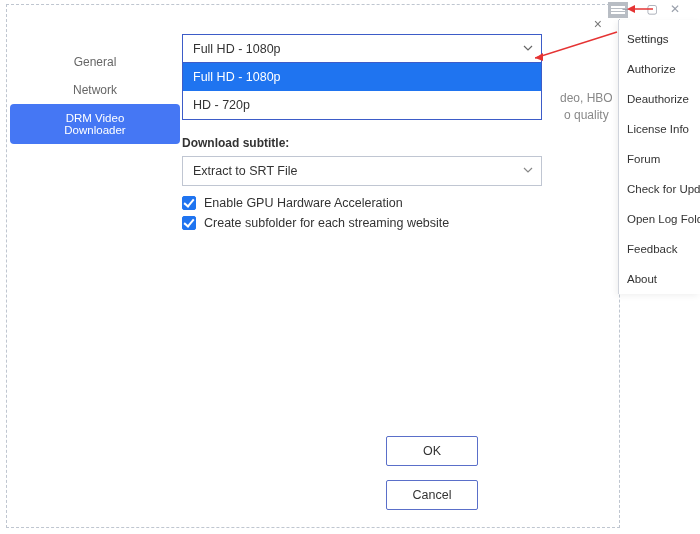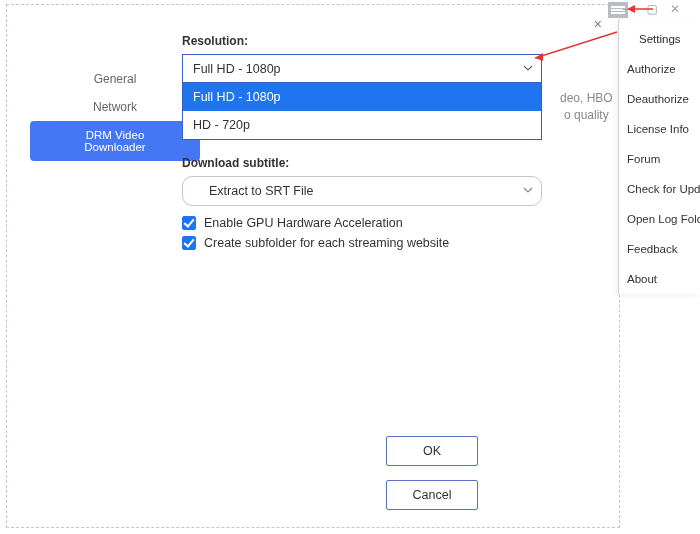--- a/index.html
+++ b/index.html
@@ -5,52 +5,52 @@
   * { box-sizing: border-box; margin: 0; padding: 0; font-family: "Segoe UI", Arial, sans-serif; }
   body { width: 700px; height: 534px; background: #fff; position: relative; overflow: hidden; }
 
   
   .canvas-border { position: absolute; left: 6px; top: 4px; right: 80px; bottom: 6px; border: 1px dashed #bfc6d0; }
 
   
   .dialog { position: absolute; left: 6px; top: 4px; width: 614px; height: 524px; }
   .close-x { position: absolute; right: 18px; top: 12px; font-size: 14px; color: #777; cursor: pointer; }
 
-  .sidebar { position: absolute; left: 24px; top: 44px; width: 170px; margin-top: 17px; }
+  .sidebar { position: absolute; left: 4px; top: 44px; width: 170px; }
   .side-item { font-size: 12px; color: #666; padding: 7px 10px; display:block; text-align:center; cursor: pointer; }
   .side-item.active { background: #4577f4; color: #fff; border-radius: 4px; font-size: 11.5px; padding: 8px 26px; }
 
   .content { position: absolute; left: 176px; top: 30px; width: 380px; }
 
   .lbl { font-size: 12px; font-weight: 600; color: #333; margin-bottom: 6px; display:block; }
 
   .select { position: relative; border: 1.5px solid #3d5cc8; width: 360px; height: 29px; background: #fff; display:flex; align-items:center; padding: 0 10px; font-size: 12.5px; color: #333; cursor:pointer; }
   .select .caret { position:absolute; right:8px; top:50%; transform:translateY(-50%); }
   .dropdown { border: 1.5px solid #3d5cc8; border-top:0; width: 360px; background:#fff; }
   .dd-item { font-size: 12.5px; padding: 7px 10px; color:#333; cursor:pointer; }
   .dd-item.sel { background: #1f74f0; color:#fff; }
 
-  .select2 { position: relative; border: 1px solid #c0c6d2; width: 360px; height: 30px; background:#fff; display:flex; align-items:center; padding:0 26px; font-size: 12.5px; color:#333; border-radius:10px; cursor:pointer; }
+  .select2 { position: relative; border: 1px solid #c0c6d2; width: 360px; height: 30px; background:#fff; display:flex; align-items:center; padding:0 10px; font-size: 12.5px; color:#333; border-radius:0; cursor:pointer; }
   .select2 .caret { position:absolute; right:8px; top:50%; transform:translateY(-50%); }
 
   .checkrow { display:flex; align-items:flex-end; gap:8px; margin-top:10px; font-size:12.5px; color:#333; }
   .chk { width:14px; height:14px; border:1.5px solid #1f74f0; border-radius:2px; background:#1f74f0; position:relative; cursor:pointer; }
   .chk::after { content:""; position:absolute; left:3px; top:0px; width:4px; height:8px; border:2px solid #fff; border-top:0; border-left:0; transform:rotate(40deg); }
 
   .btnbar { position:absolute; left: 380px; bottom: 18px; display:flex; gap:14px;flex-direction:column; }
   .btn { width: 92px; height: 30px; border:1px solid #5a6fc9; background:#fff; color:#333; font-size:12.5px; border-radius:2px; display:flex; align-items:center; justify-content:center; cursor:pointer; }
 
   
   .hamb { position:absolute; right:72px; top:2px; width:20px; height:16px; background:#b8bdc4; display:flex; flex-direction:column; justify-content:space-around; padding:3px 3px; cursor:pointer; }
   .hamb span { display:block; height:2px; background:#fff; }
   .winctl { position:absolute; right:20px; top:2px; display:flex; gap:12px; color:#9aa0ab; font-size:12px; }
 
   .menu { position:absolute; right:0; top:20px; width:82px; background:#fff; border-left:1px solid #d0d4dc; box-shadow: -2px 2px 6px rgba(0,0,0,0.06); padding-top:4px; }
   .menu-item { font-size:11.5px; color:#333; padding: 9px 8px; white-space:nowrap; overflow:hidden; cursor:pointer; }
-  .menu-item.shadowed { text-shadow: 0 0 1px rgba(0,0,0,0.1); margin-left: 12px; }
+  .menu-item.shadowed { text-shadow: 0 0 1px rgba(0,0,0,0.1); }
 
   
   .arrow1 { position:absolute; pointer-events:none; }
   .bgtext { position:absolute; left:560px; top:90px; font-size:12px; color:#888; line-height:1.4;text-align:center; }
 
   svg.caret-svg { width:10px; height:10px; }
 </style>
 </head>
 <body>
 
@@ -59,21 +59,20 @@
 <div class="dialog">
   <div class="close-x">×</div>
 
   <div class="sidebar">
     <div class="side-item">General</div>
     <div class="side-item">Network</div>
     <div class="side-item active">DRM Video Downloader</div>
   </div>
 
   <div class="content">
-    <span class="lbl">Resolution:</span>
 
     <div class="select">
       <span>Full HD - 1080p</span>
       <span class="caret">
         <svg class="caret-svg" viewBox="0 0 10 10">
             <path d="M1 3 L5 7 L9 3" fill="none" stroke="#666" stroke-width="1.2"></path>
           </svg>
       </span>
     </div>
     <div class="dropdown">

